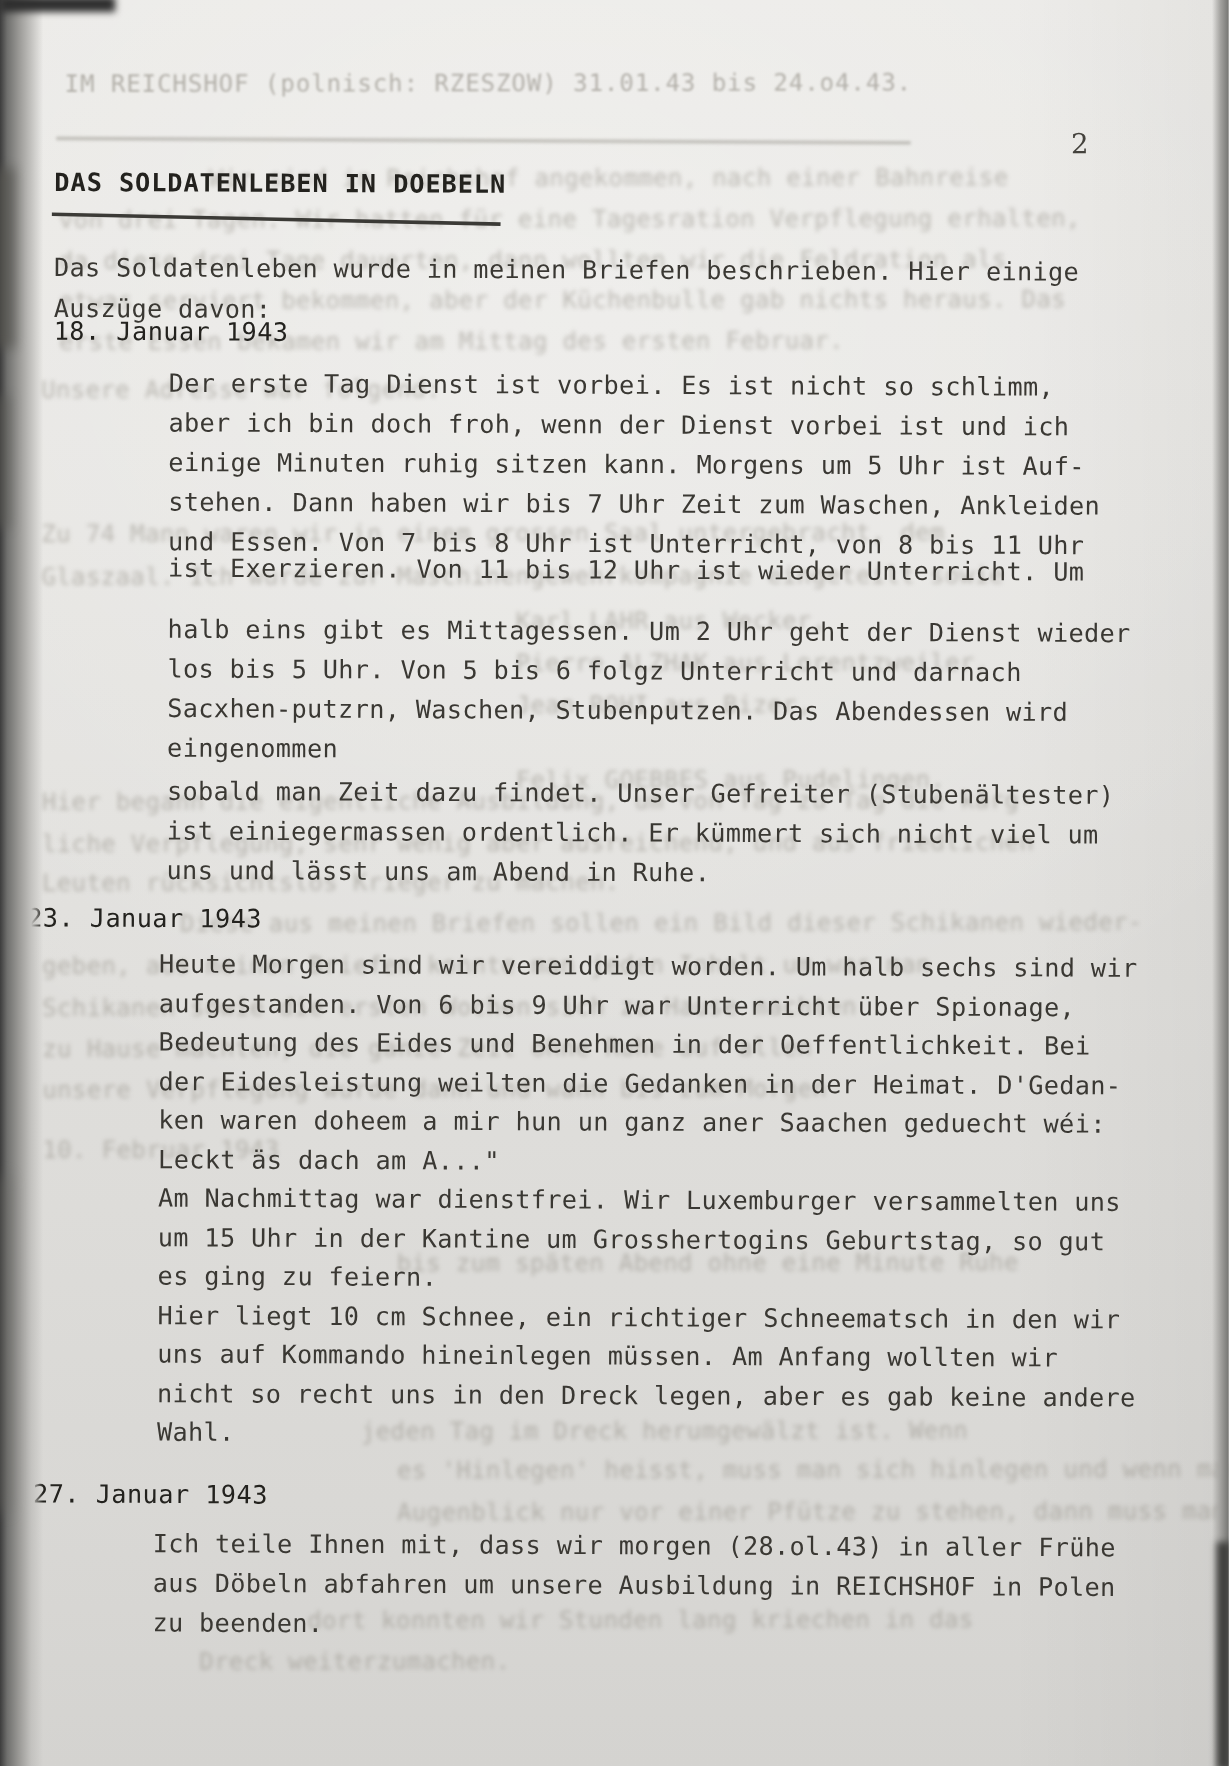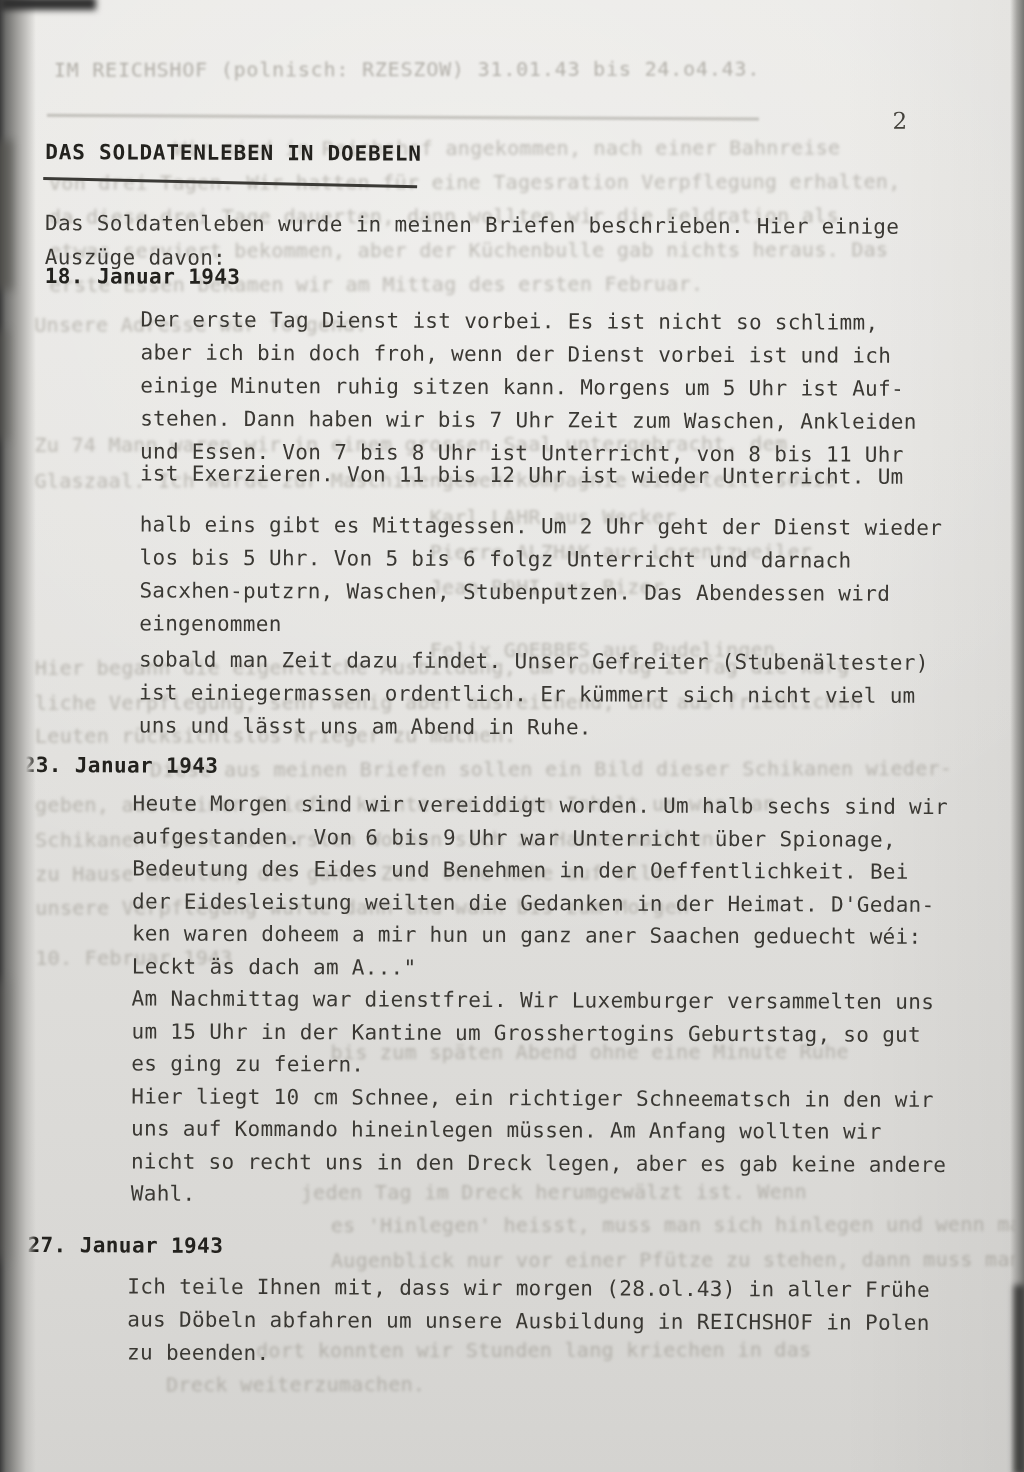--- a/index.html
+++ b/index.html
@@ -31,21 +31,21 @@
   
   .content{position:absolute;inset:0;color:#3a3833;transform:rotate(0.25deg);transform-origin:24px 0;}
   .ln{white-space:pre;font-size:21px;letter-spacing:.3px;}
   .pageno{position:absolute;top:104px;left:893px;font-family:"DejaVu Serif","Liberation Serif",serif;
       font-size:23px;color:#44423c;}
   .title{position:absolute;top:140px;left:46px;margin:0;font-size:21px;font-weight:bold;
       letter-spacing:.8px;color:#23221e;white-space:pre;}
   .title-underline{position:absolute;top:177px;left:44px;width:374px;height:3px;background:#3b3a36;
       transform:rotate(1.0deg);transform-origin:left center;}
   .intro{position:absolute;top:206px;left:46px;line-height:34px;}
-  .entry-date{position:absolute;font-size:21px;font-weight:bold;letter-spacing:.4px;color:#23221e;white-space:pre;}
+  .entry-date{position:absolute;font-size:21px;font-weight:normal;letter-spacing:.4px;color:#23221e;white-space:pre;}
   .d0{top:264px;left:46px;}  .d1{top:753px;left:26px;}  .d2{top:1233px;left:33px;}
   .entry-body{position:absolute;}
   .b0{top:303px;left:142px;line-height:33px;}
   .b1{top:787px;left:136px;line-height:32.5px;}
   .b2{top:1270px;left:133px;line-height:33px;}
   .u1{margin-top:-11px;}  .w1{margin-top:18px;}  .w2{margin-top:3px;}
 </style>
 </head>
 <body>
 

